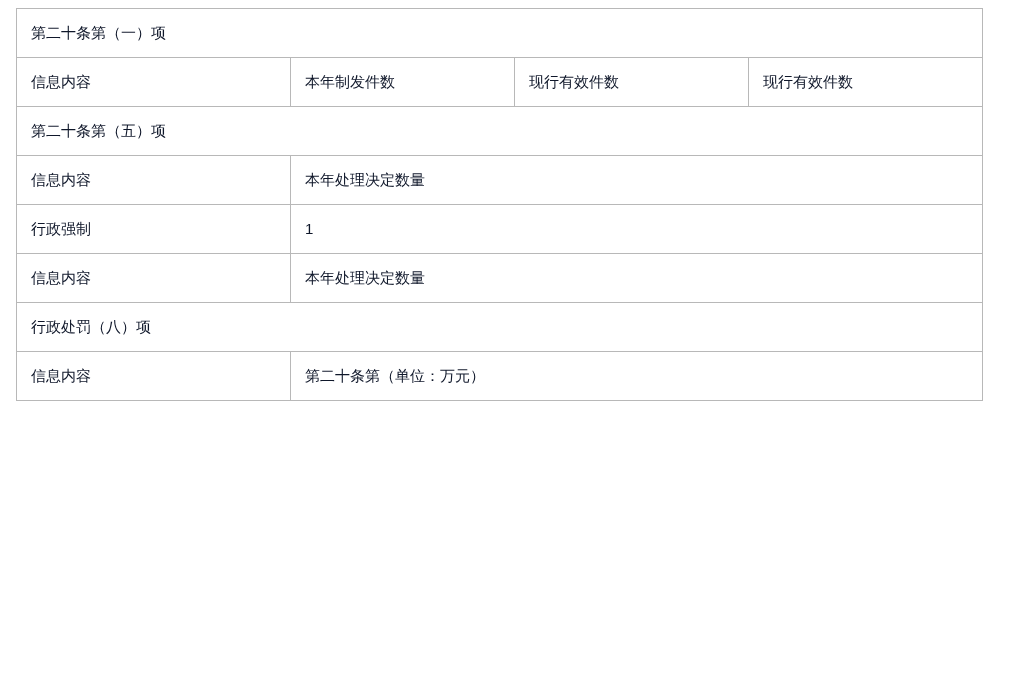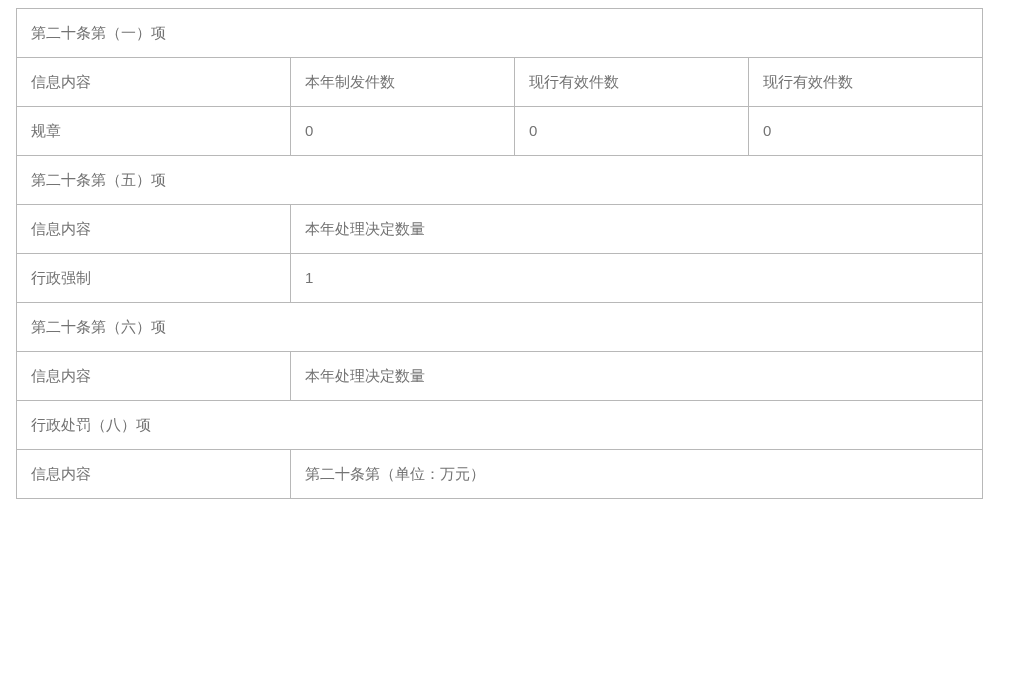--- a/index.html
+++ b/index.html
@@ -28,21 +28,21 @@
     margin: 0;
   }
   table.report td {
     border: 1px solid #b8b8b8;
     height: 48px;
     padding: 0 0 0 14px;
     vertical-align: middle;
     font-size: 15px;
     font-weight: normal;
     line-height: 1.3;
-    color: #737373;
+    color: #0f172a;
     white-space: nowrap;
     overflow: hidden;
   }
   col.c1 { width: 274px; }
   col.c2 { width: 224px; }
   col.c3 { width: 234px; }
   col.c4 { width: 234px; }
   td.section {
     padding-left: 42px;
   }
@@ -74,42 +74,33 @@
 
       <tr>
         <td class="section" colspan="4">第二十条第（一）项</td>
       </tr>
       <tr>
         <td class="label-head">信息内容</td>
         <td class="header-cell">本年制发件数</td>
         <td class="header-cell">现行有效件数</td>
         <td class="header-cell">现行有效件数</td>
       </tr>
-      <tr>
-        <td class="label">规章</td>
-        <td class="value">0</td>
-        <td class="value">0</td>
-        <td class="value">0</td>
-      </tr>
 
       <tr>
         <td class="section" colspan="4">第二十条第（五）项</td>
       </tr>
       <tr>
         <td class="label-head">信息内容</td>
         <td class="header-cell" colspan="3">本年处理决定数量</td>
       </tr>
       <tr>
         <td class="label">行政强制</td>
         <td class="value" colspan="3">1</td>
       </tr>
 
-      <tr>
-        <td class="section" colspan="4">第二十条第（六）项</td>
-      </tr>
       <tr>
         <td class="label-head">信息内容</td>
         <td class="header-cell" colspan="3">本年处理决定数量</td>
       </tr>
 
       <tr>
         <td class="section" colspan="4">行政处罚（八）项</td>
       </tr>
       <tr>
         <td class="label-head">信息内容</td>

